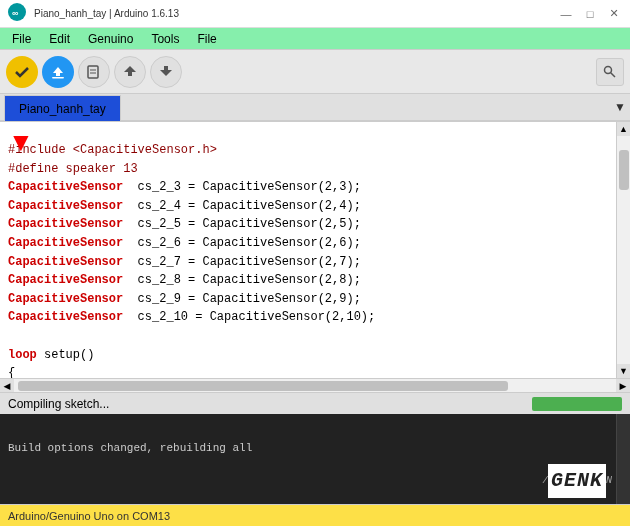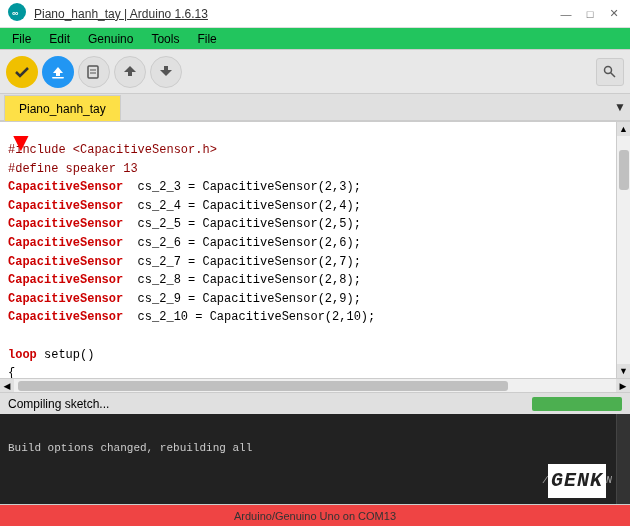--- a/index.html
+++ b/index.html
@@ -23,43 +23,42 @@
       height: 28px;
       border-bottom: 1px solid #ddd;
       justify-content: space-between;
     }
     #title-bar-left {
       display: flex;
       align-items: center;
       gap: 8px;
     }
     #title-bar-text {
-      font-size: 12px;
+      font-size: 10px;
       color: #333;
-      text-decoration: underline;
     }
     #title-bar-controls {
       display: flex;
       gap: 8px;
       align-items: center;
     }
     .win-btn {
       width: 16px;
       height: 16px;
       display: flex;
       align-items: center;
       justify-content: center;
       font-size: 11px;
       color: #666;
       cursor: pointer;
     }
 
     
     #menu-bar {
-      background: #22c55e;
+      background: #86efac;
       display: flex;
       align-items: center;
       padding: 2px 4px;
       height: 22px;
       border-bottom: 1px solid #ccc;
       gap: 2px;
     }
     .menu-item {
       padding: 2px 8px;
       font-size: 12px;
@@ -110,21 +109,21 @@
     
     #tab-bar {
       background: #e0e0e0;
       display: flex;
       align-items: center;
       height: 28px;
       border-bottom: 2px solid #ccc;
       padding-left: 4px;
     }
     #tab-active {
-      background: #fde047;
+      background: #1d4ed8;
       border: 1px solid #ccc;
       border-bottom: none;
       padding: 4px 14px;
       font-size: 12px;
       cursor: pointer;
       display: flex;
       align-items: center;
       gap: 6px;
       height: 26px;
       margin-top: 2px;
@@ -269,27 +268,27 @@
       right: 0;
       top: 0;
       width: 14px;
       height: 100%;
       background: #333;
       border-left: 1px solid #444;
     }
 
     
     #bottom-bar {
-      background: #ef4444;
+      background: #fde047;
       height: 22px;
       display: flex;
       align-items: center;
       padding: 0 8px;
       border-top: 1px solid #ccc;
-      justify-content: center;
+      justify-content: flex-start;
       gap: 16px;
     }
     #board-label {
       font-size: 11px;
       color: #333;
     }
   </style>
 </head>
 <body>
 

